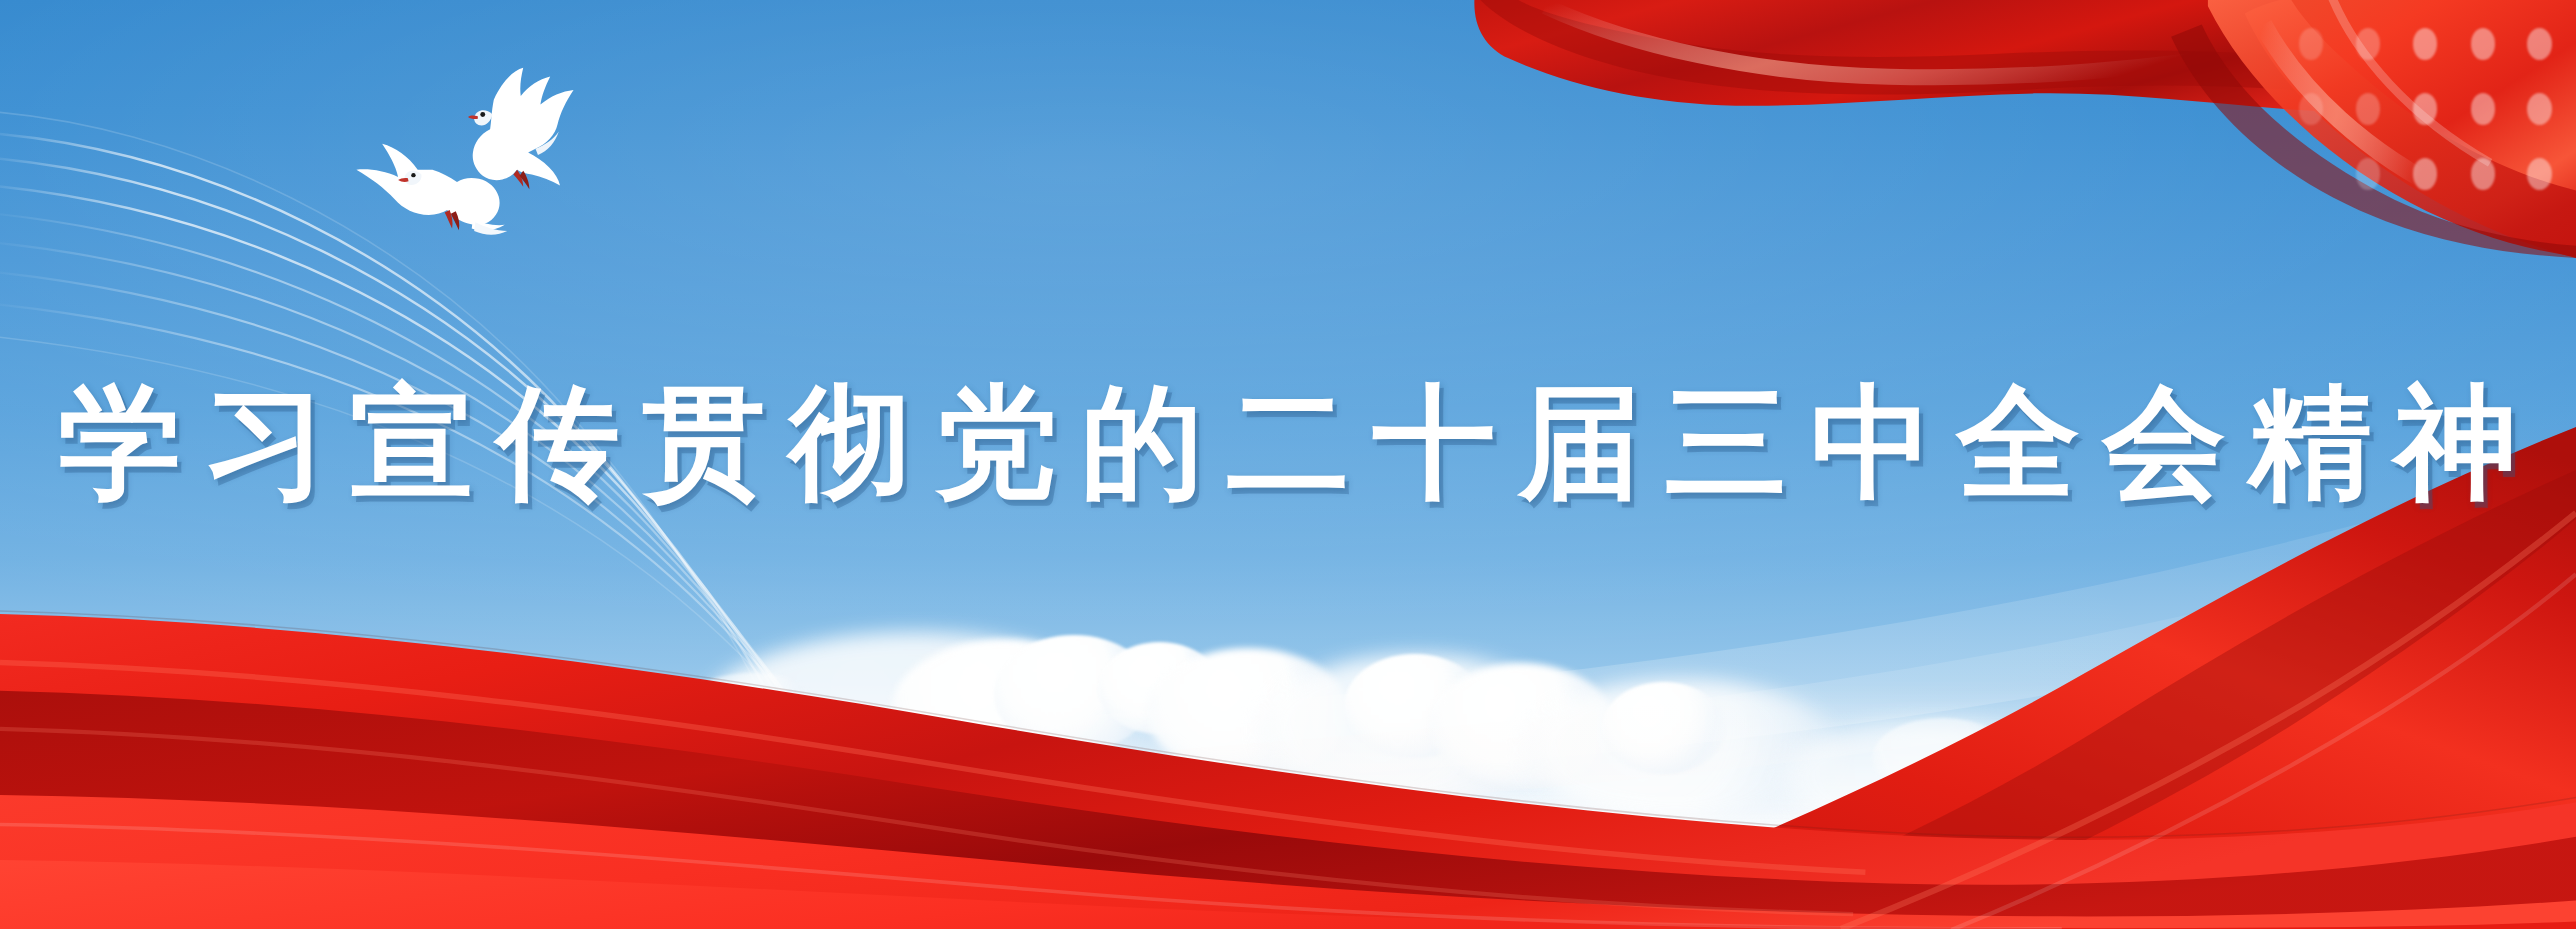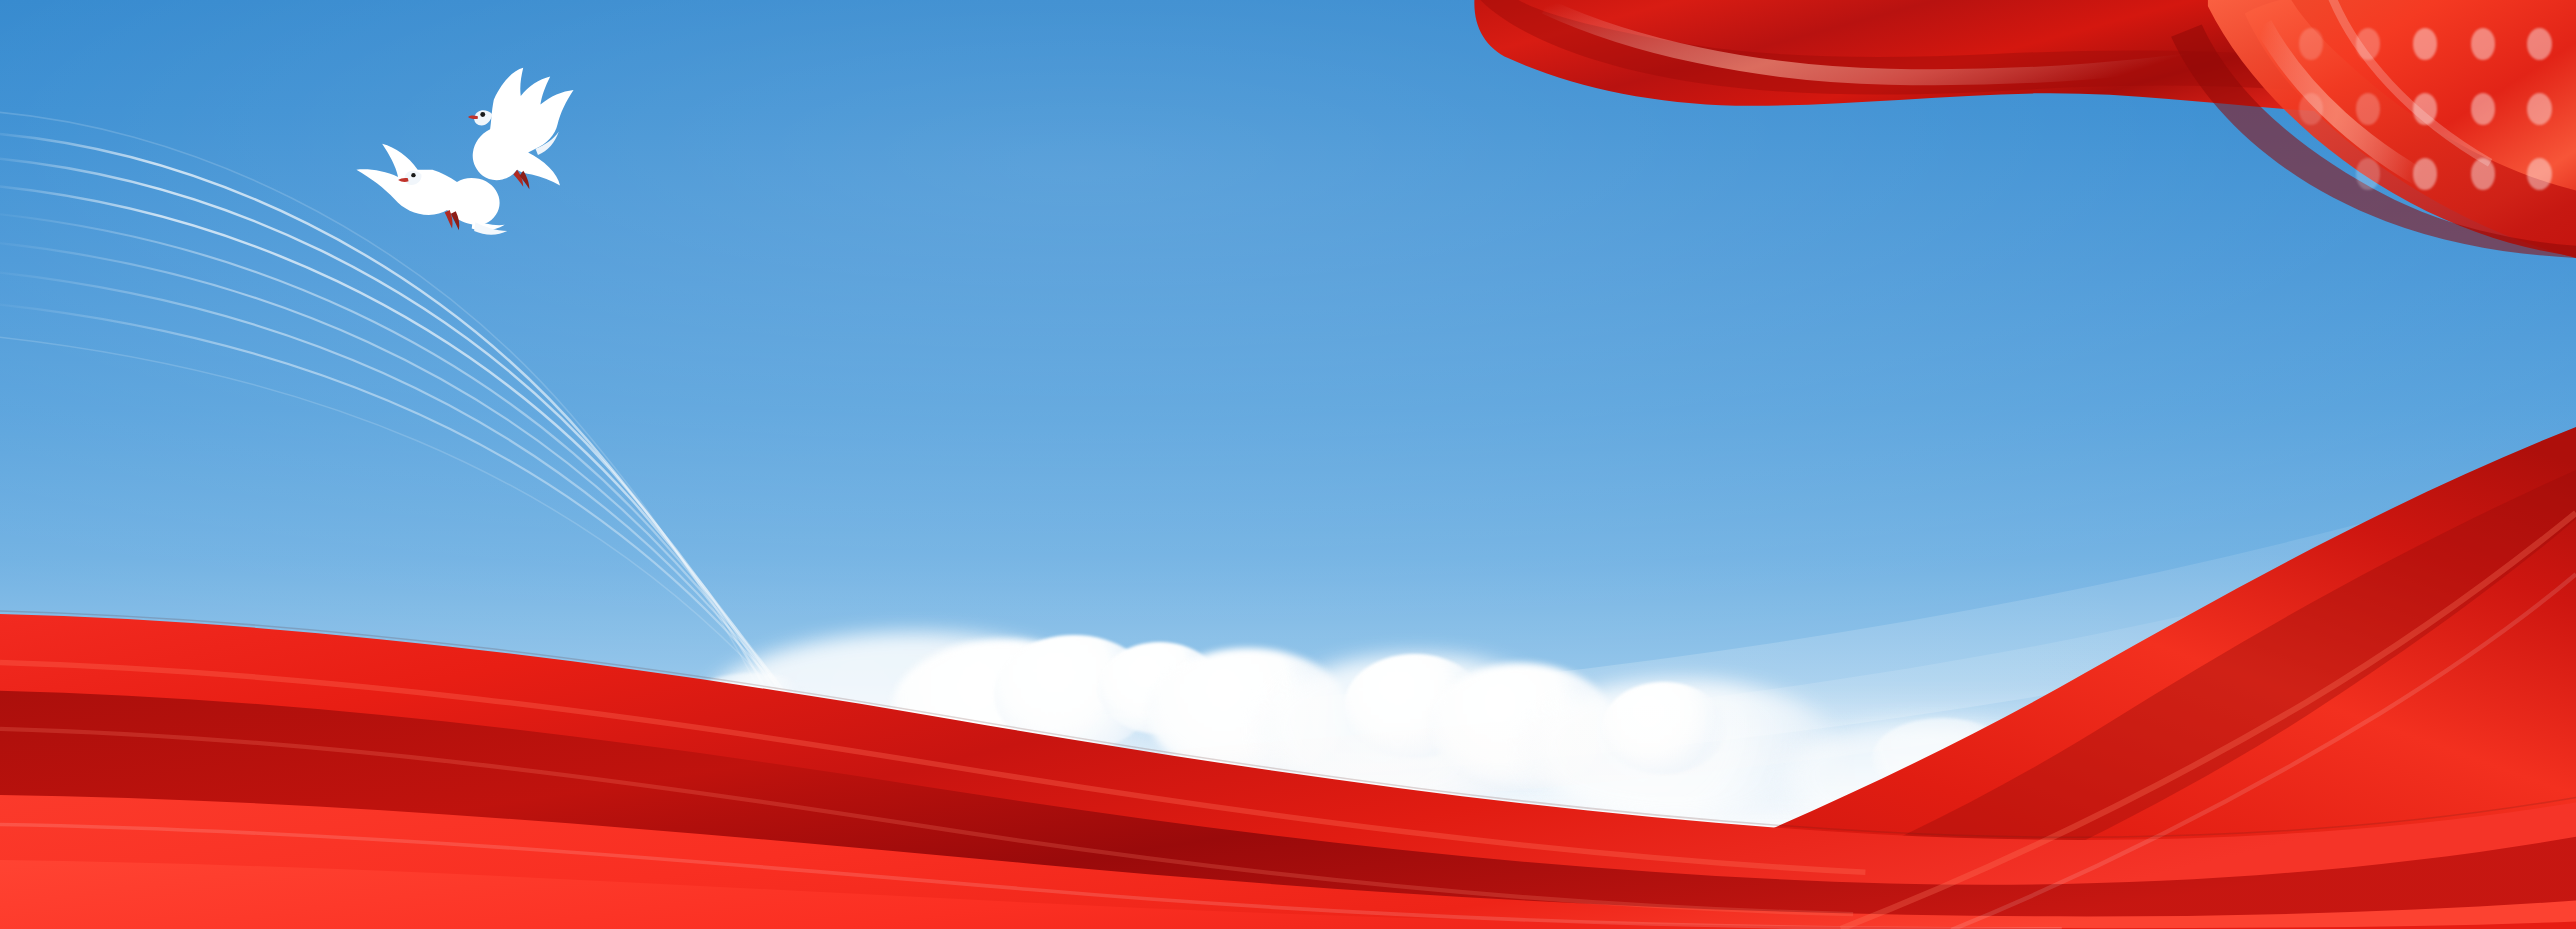--- a/index.html
+++ b/index.html
@@ -325,15 +325,16 @@
     <path d="M 0 384 C 520 400 1040 470 1540 552 C 2040 634 2540 700 3040 726" fill="none" stroke="#ff6d55" stroke-opacity="0.35" stroke-width="9"></path>
     <path d="M 0 492 C 500 506 1000 572 1500 650 C 2000 728 2520 782 3020 794" fill="none" stroke="#ff8a70" stroke-opacity="0.22" stroke-width="7"></path>
     <path d="M 0 648 C 560 658 1120 706 1680 754 C 2240 802 2800 820 3360 818" fill="none" stroke="#ffffff" stroke-opacity="0.14" stroke-width="6"></path>
     <path d="M 3000 818 C 3260 716 3520 590 3760 448 C 3930 346 4070 244 4198 140" fill="none" stroke="#ff7a60" stroke-opacity="0.30" stroke-width="10"></path>
     <path d="M 3180 820 C 3420 722 3660 600 3880 466 C 4000 392 4110 314 4198 240" fill="none" stroke="#ffffff" stroke-opacity="0.13" stroke-width="7"></path>
 
     <path d="M 0 300 C 520 314 1060 388 1560 474 C 2060 560 2560 632 3060 660
              C 3470 682 3860 662 4198 604" fill="none" stroke="#5a1a14" stroke-opacity="0.18" stroke-width="2.5"></path>
   </svg>
 
+  <div class="title">学习宣传贯彻党的二十届三中全会精神</div>
 
 </div>
 
 
 </body></html>

